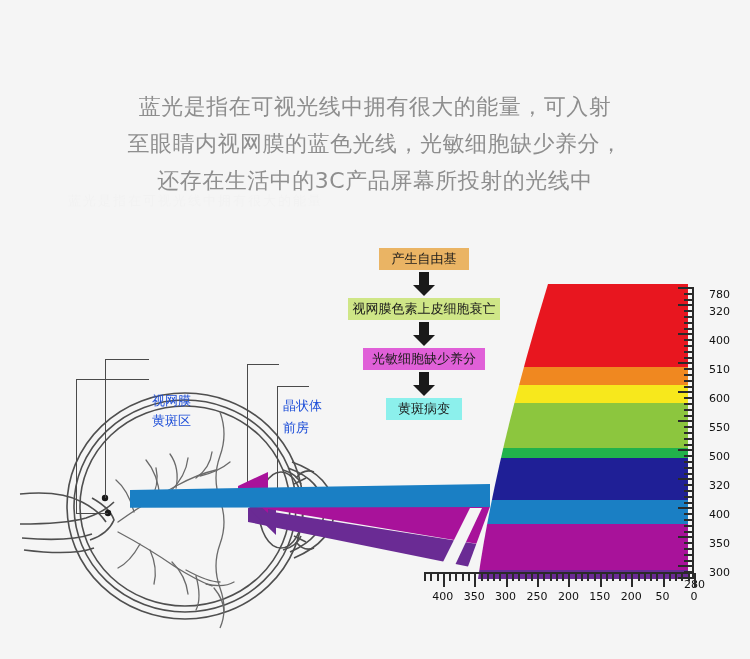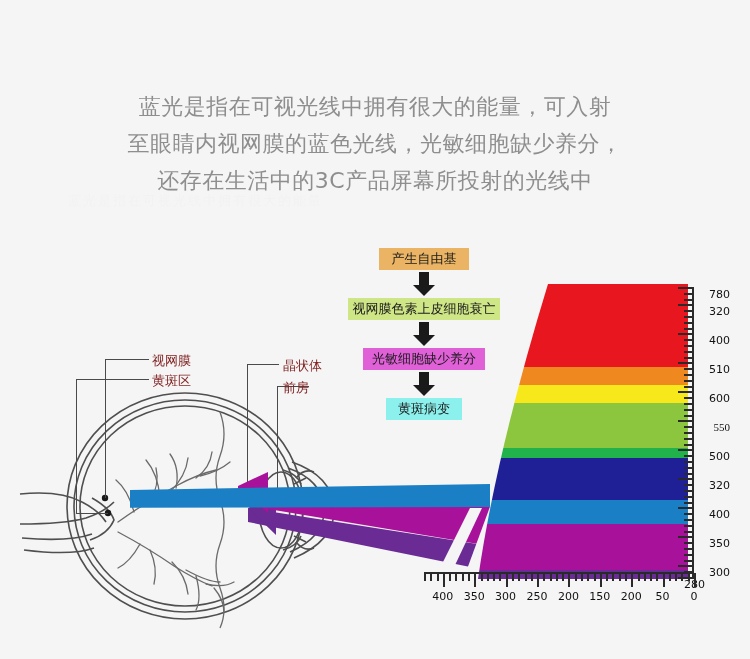--- a/index.html
+++ b/index.html
@@ -19,21 +19,21 @@
   
   #figure{position:absolute;left:0;top:216px;width:750px;height:443px;background:#f5f5f5;}
 
   
   .flowbox{position:absolute;box-sizing:border-box;height:22px;line-height:22px;
            text-align:center;font-size:13px;color:#1a1a1a;white-space:nowrap;}
   .arrowdn{position:absolute;width:0;height:0;}
   .arrowstem{position:absolute;background:#1a1a1a;}
 
   
-  .eyelabel{position:absolute;font-size:13px;color:#7f1d1d;white-space:nowrap;}
+  .eyelabel{position:absolute;font-size:13px;color:#1d4ed8;white-space:nowrap;margin-top:40px;}
   .leader{position:absolute;background:#4a4a4a;}
 
   
   .axnum{position:absolute;font-size:11px;color:#111;text-align:right;width:30px;margin-top:8px;}
   .axmajor{position:absolute;height:2px;background:#2a2a2a;}
   .axminor{position:absolute;height:2px;background:#2a2a2a;}
   .axrule{position:absolute;width:2px;background:#2a2a2a;}
 
   
   .btnum{position:absolute;font-size:11px;color:#111;text-align:center;width:30px;}
@@ -225,21 +225,21 @@
         <div class="axnum" style="left: 700px; top: 64px;">780</div>
         <div class="axmajor" style="left: 678px; width: 16px; top: 88.4px;"></div>
         <div class="axnum" style="left: 700px; top: 81.4px;">320</div>
         <div class="axmajor" style="left: 678px; width: 16px; top: 117.4px;"></div>
         <div class="axnum" style="left: 700px; top: 110.4px;">400</div>
         <div class="axmajor" style="left: 678px; width: 16px; top: 146.4px;"></div>
         <div class="axnum" style="left: 700px; top: 139.4px;">510</div>
         <div class="axmajor" style="left: 678px; width: 16px; top: 175.4px;"></div>
         <div class="axnum" style="left: 700px; top: 168.4px;">600</div>
         <div class="axmajor" style="left: 678px; width: 16px; top: 204.4px;"></div>
-        <div class="axnum" style="left: 700px; top: 197.4px; font-family: Liberation Serif, serif;">550</div>
+        <div class="axnum" style="left: 700px; top: 197.4px;">550</div>
         <div class="axmajor" style="left: 678px; width: 16px; top: 233.4px;"></div>
         <div class="axnum" style="left: 700px; top: 226.4px;">500</div>
         <div class="axmajor" style="left: 678px; width: 16px; top: 262.4px;"></div>
         <div class="axnum" style="left: 700px; top: 255.4px;">320</div>
         <div class="axmajor" style="left: 678px; width: 16px; top: 291.4px;"></div>
         <div class="axnum" style="left: 700px; top: 284.4px;">400</div>
         <div class="axmajor" style="left: 678px; width: 16px; top: 320.4px;"></div>
         <div class="axnum" style="left: 700px; top: 313.4px;">350</div>
         <div class="axmajor" style="left: 678px; width: 16px; top: 349.4px;"></div>
         <div class="axnum" style="left: 700px; top: 342.4px;">300</div>

